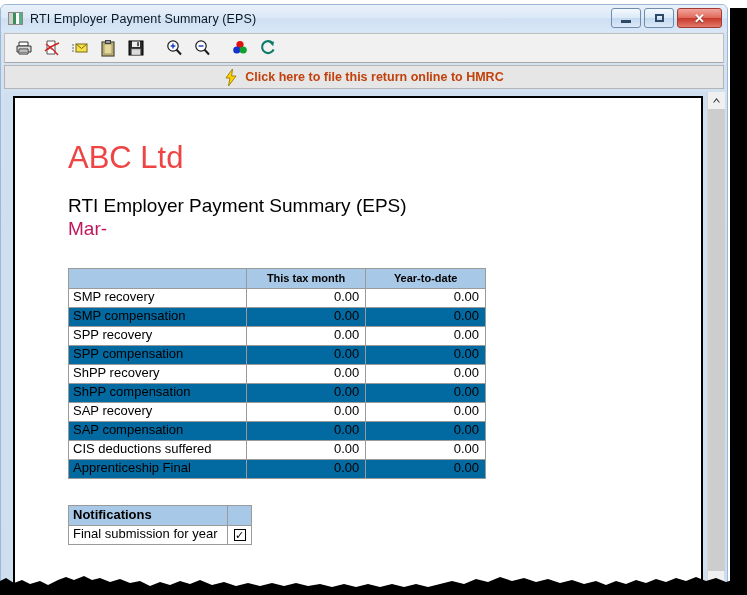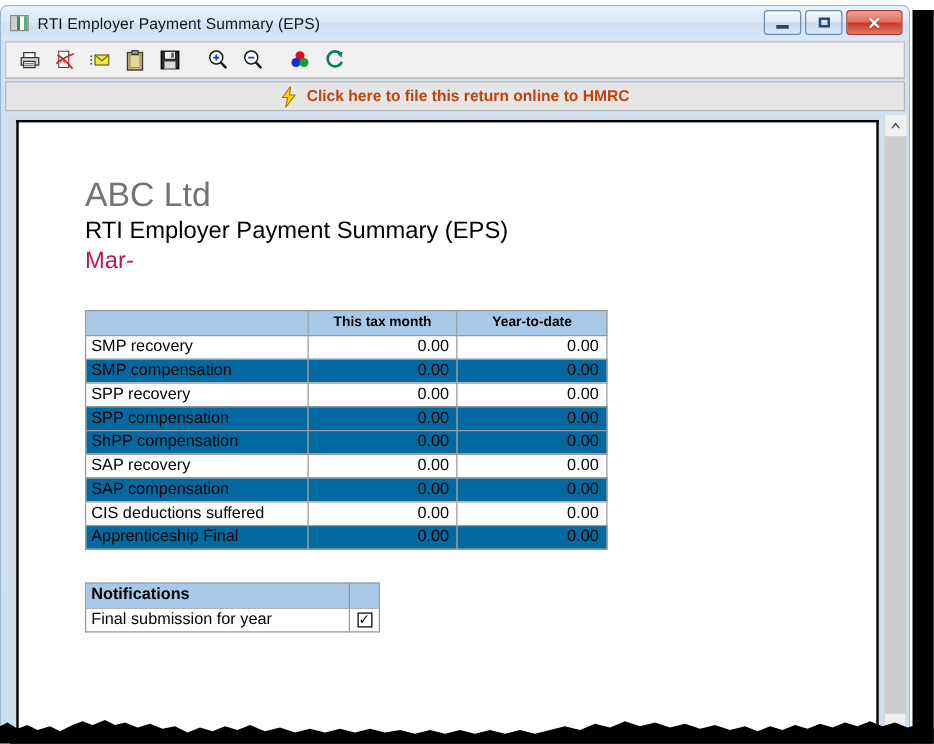--- a/index.html
+++ b/index.html
@@ -163,24 +163,24 @@
     background: #f0f0f0;
     display: flex; align-items: center; justify-content: center;
   }
   #vscroll-track {
     width: 17px; height: 462px;
     background: #cdcdcd;
   }
 
   
   #company-name {
-    font-size: 27px;
-    color: #737373;
+    font-size: 31px;
+    color: #ef4444;
     line-height: 1.05;
-    margin-bottom: 3px;
+    margin-bottom: 19px;
   }
   #report-title {
     font-size: 19px;
     color: #000000;
     line-height: 1.22;
   }
   #report-period {
     font-size: 19px;
     color: #be185d;
     line-height: 1.22;
@@ -206,21 +206,21 @@
     text-align: center;
     font-size: 11px;
     height: 20px;
   }
   #amounts-table th.corner { background: #a8c8e8; }
   #amounts-table td.label { width: 178px; text-align: left; margin-top: 12px; }
   #amounts-table td.num { width: 120px; text-align: right; padding-right: 6px; }
   #amounts-table tr.odd  td { background: #ffffff; }
   #amounts-table tr.even td { background: #0369a1; }
 
-  #notifications-table { width: 236px; margin-top: 26px; border-radius: 13px; }
+  #notifications-table { width: 184px; margin-top: 26px; border-radius: 13px; }
   #notifications-table th {
     background: #a8c8e8;
     font-weight: bold;
     text-align: left;
     height: 20px;
   }
   #notifications-table th.blank { width: 24px; }
   #notifications-table td.label { text-align: left; background:#ffffff; }
   #notifications-table td.check {
     text-align: center; background:#ffffff; padding: 0;
@@ -392,20 +392,25 @@
               <tr class="odd">
                 <td class="label">SPP recovery</td>
                 <td class="num">0.00</td>
                 <td class="num">0.00</td>
               </tr>
               <tr class="even">
                 <td class="label">SPP compensation</td>
                 <td class="num">0.00</td>
                 <td class="num">0.00</td>
               </tr>
+              <tr class="odd">
+                <td class="label">ShPP recovery</td>
+                <td class="num">0.00</td>
+                <td class="num">0.00</td>
+              </tr>
               <tr class="even">
                 <td class="label">ShPP compensation</td>
                 <td class="num">0.00</td>
                 <td class="num">0.00</td>
               </tr>
               <tr class="odd">
                 <td class="label">SAP recovery</td>
                 <td class="num">0.00</td>
                 <td class="num">0.00</td>
               </tr>

